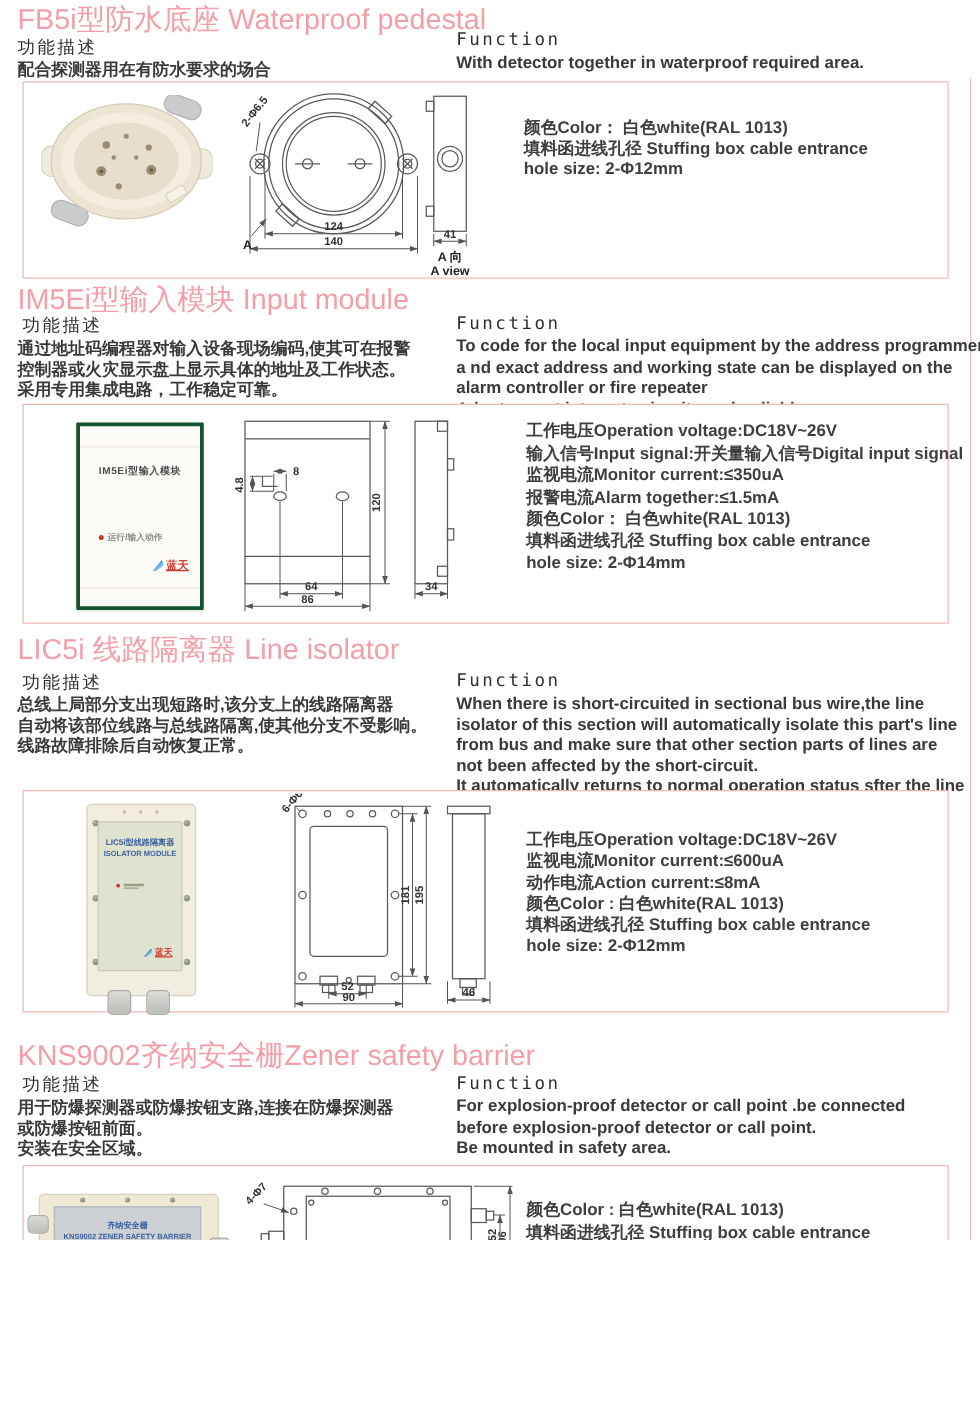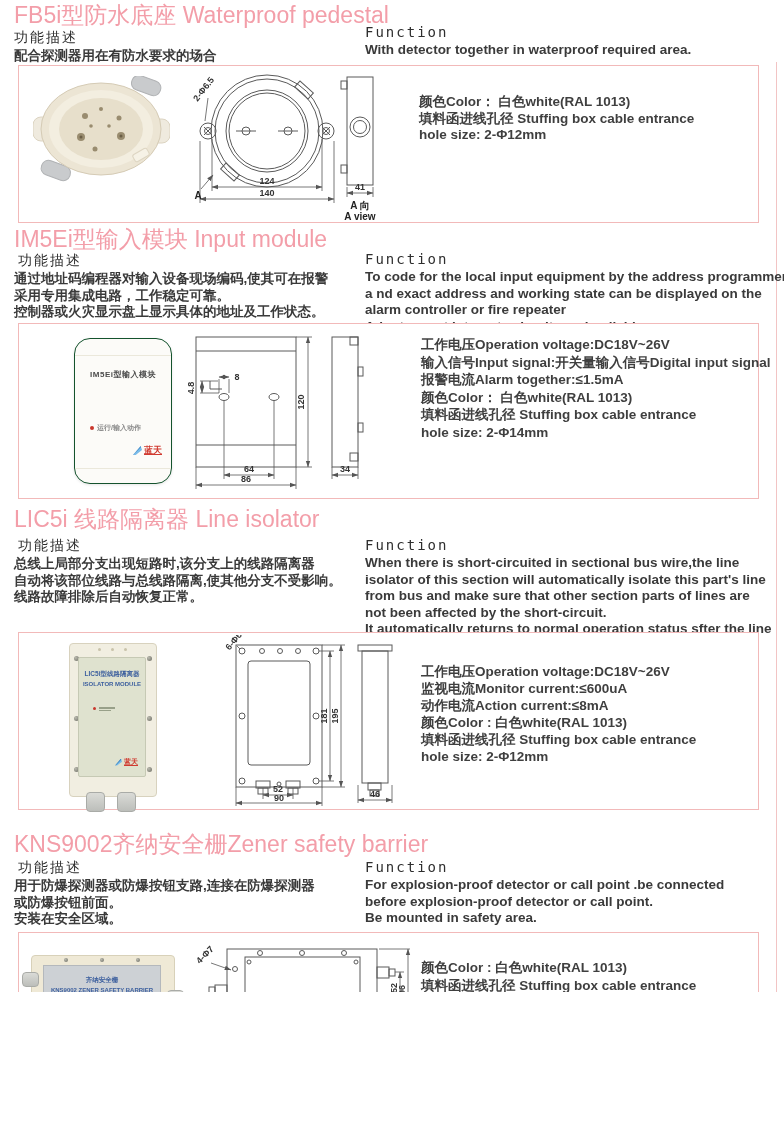--- a/index.html
+++ b/index.html
@@ -27,22 +27,22 @@
   .draw{position:absolute;}
   .ln *{stroke:#5a5a5a;fill:none;stroke-width:1;}
   .dlg *{stroke:#555;stroke-width:0.8;fill:none;}
   text.dt{font-size:9px;fill:#333;font-weight:600;text-anchor:middle;stroke:none;
           font-family:"Liberation Sans",sans-serif;}
   text.dtb{font-size:10px;fill:#222;font-weight:700;text-anchor:middle;stroke:none;
           font-family:"Liberation Sans",sans-serif;}
 
   
   .photo{position:absolute;}
-  .photo2{left:55px;top:14px;width:96px;height:144px;background:#fcfbf8;border:1px solid #14532d;
-          border-radius:16px;box-shadow:0 1px 3px rgba(0,0,0,.10);}
+  .photo2{left:42px;top:14px;width:96px;height:144px;background:#fcfbf8;border:3px solid #14532d;
+          border-radius:1px;box-shadow:0 1px 3px rgba(0,0,0,.10);}
   .p2-topline{position:absolute;top:16px;left:0;right:0;border-top:1px solid #ebe8db;}
   .p2-botline{position:absolute;bottom:14px;left:0;right:0;border-top:1px solid #ebe8db;}
   .p2-label{position:absolute;top:30px;left:0;right:0;text-align:center;font-size:8px;
             font-weight:700;color:#4c4c4c;letter-spacing:.5px;}
   .led-row{position:absolute;display:flex;align-items:center;gap:3px;}
   .p2-led{top:84px;left:15px;}
   .led-dot{width:4px;height:4px;border-radius:50%;background:#c9372c;display:inline-block;}
   .led-txt{font-size:7px;color:#8a8a8a;font-weight:600;}
   .logo{position:absolute;display:flex;align-items:center;gap:2px;}
   .logo-swoosh{display:inline-block;width:9px;height:9px;
@@ -182,22 +182,22 @@
         <div>hole size: 2-Φ12mm</div>
       </div>
     </div>
   </div>
 
   <div>
     <div class="sec-title" style="top:226px">IM5Ei型输入模块 Input module</div>
     <div class="h-desc" style="top:252px">功能描述</div>
     <div class="desc" style="top:271px">
       <div>通过地址码编程器对输入设备现场编码,使其可在报警</div>
+      <div>控制器或火灾显示盘上显示具体的地址及工作状态。</div>
       <div>采用专用集成电路，工作稳定可靠。</div>
-      <div>控制器或火灾显示盘上显示具体的地址及工作状态。</div>
     </div>
     <div class="h-func" style="top:251px">Function</div>
     <div class="func" style="top:269px">
       <div>To code for the local input equipment by the address programmer</div>
       <div>a nd exact address and working state can be displayed on the</div>
       <div>alarm controller or fire repeater</div>
       <div>Adopt expert integrate circuit ,work reliably</div>
     </div>
 
     <div class="dbox" style="top:323px;height:174px">
@@ -253,20 +253,21 @@
         <text class="dt" x="10" y="57" transform="rotate(-90 10 57)">4.8</text>
         <text class="dt" x="120" y="71" transform="rotate(-90 120 71)">120</text>
         <text class="dt" x="65" y="141">64</text>
         <text class="dt" x="62" y="151">86</text>
         <text class="dt" x="161" y="141">34</text>
       </svg>
 
       <div class="specs specs2">
         <div>工作电压Operation voltage:DC18V~26V</div>
         <div>输入信号Input signal:开关量输入信号Digital input signal</div>
+        <div>监视电流Monitor current:≤350uA</div>
         <div>报警电流Alarm together:≤1.5mA</div>
         <div>颜色Color： 白色white(RAL 1013)</div>
         <div>填料函进线孔径 Stuffing box cable entrance</div>
         <div>hole size: 2-Φ14mm</div>
       </div>
     </div>
   </div>
 
   <div>
     <div class="sec-title" style="top:506px">LIC5i 线路隔离器 Line isolator</div>

